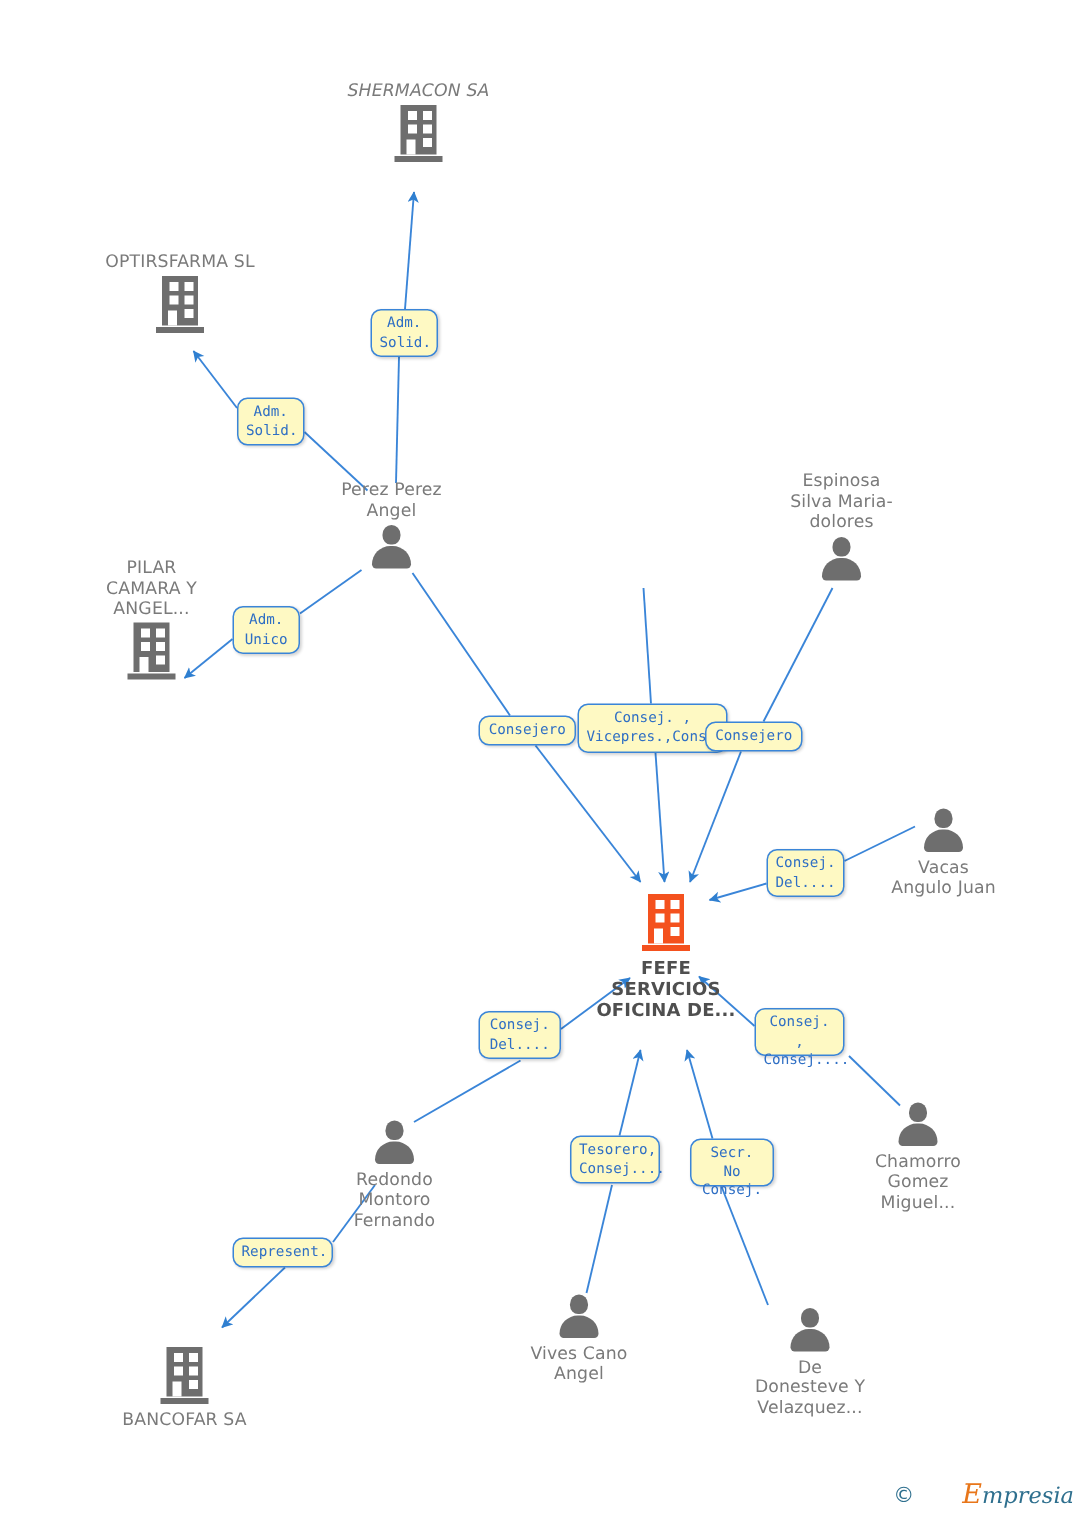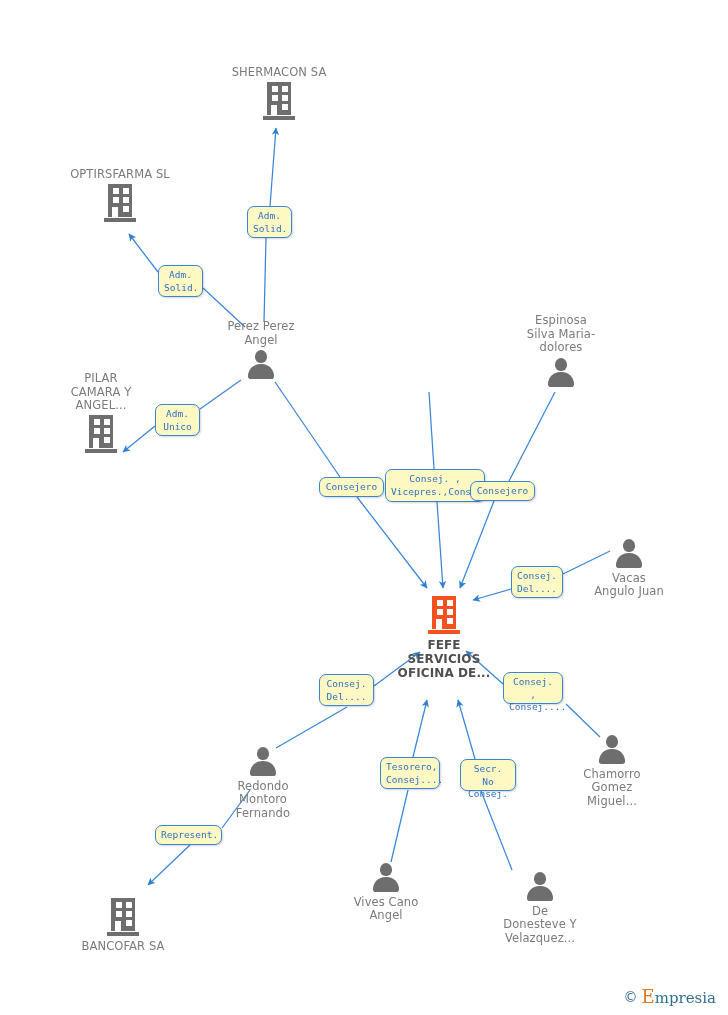--- a/index.html
+++ b/index.html
@@ -143,22 +143,24 @@
     gap: 4px;
     font-size: 15px;
     color: #2e6f8e;
   }
   #watermark .wm-c {
     font-size: 14px;
     color: #2e6f8e;
   }
   #watermark .wm-name {
     font-family: "DejaVu Serif", "Liberation Serif", serif;
+    font-style: italic;
     font-size: 15px;
     color: #2e6f8e;
+    margin-left: 28px;
   }
   #watermark .wm-name .wm-e {
     color: #e8761a;
     font-size: 18px;
   }
 </style>
 </head>
 <body>
 
 <div id="canvas">
@@ -203,21 +205,21 @@
       <path d="M413,757 L427,700" marker-end="url(#arrow)"></path>
 
       <path d="M512,870 L481,791"></path>
       <path d="M475,759 L458,700" marker-end="url(#arrow)"></path>
 
       <path d="M250,790 L222,828"></path>
       <path d="M190,845 L148,885" marker-end="url(#arrow)"></path>
     </g>
   </svg>
 
-  <div class="node label-above" style="left:279px; top:66px;">
+  <div class="node label-above" style="left:279px; top:54px;font-style:italic;">
     <span class="caption">SHERMACON SA</span>
     <span class="glyph">
       <span class="bldg" style="display:inline-block;">
         <span class="tower"></span>
         <span class="win" style="left:9px; top:4px;"></span><span class="win" style="left:19px; top:4px;"></span>
         <span class="win" style="left:9px; top:13px;"></span><span class="win" style="left:19px; top:13px;"></span>
         <span class="win" style="left:19px; top:22px;"></span>
         <span class="door"></span>
         <span class="base"></span>
       </span>

